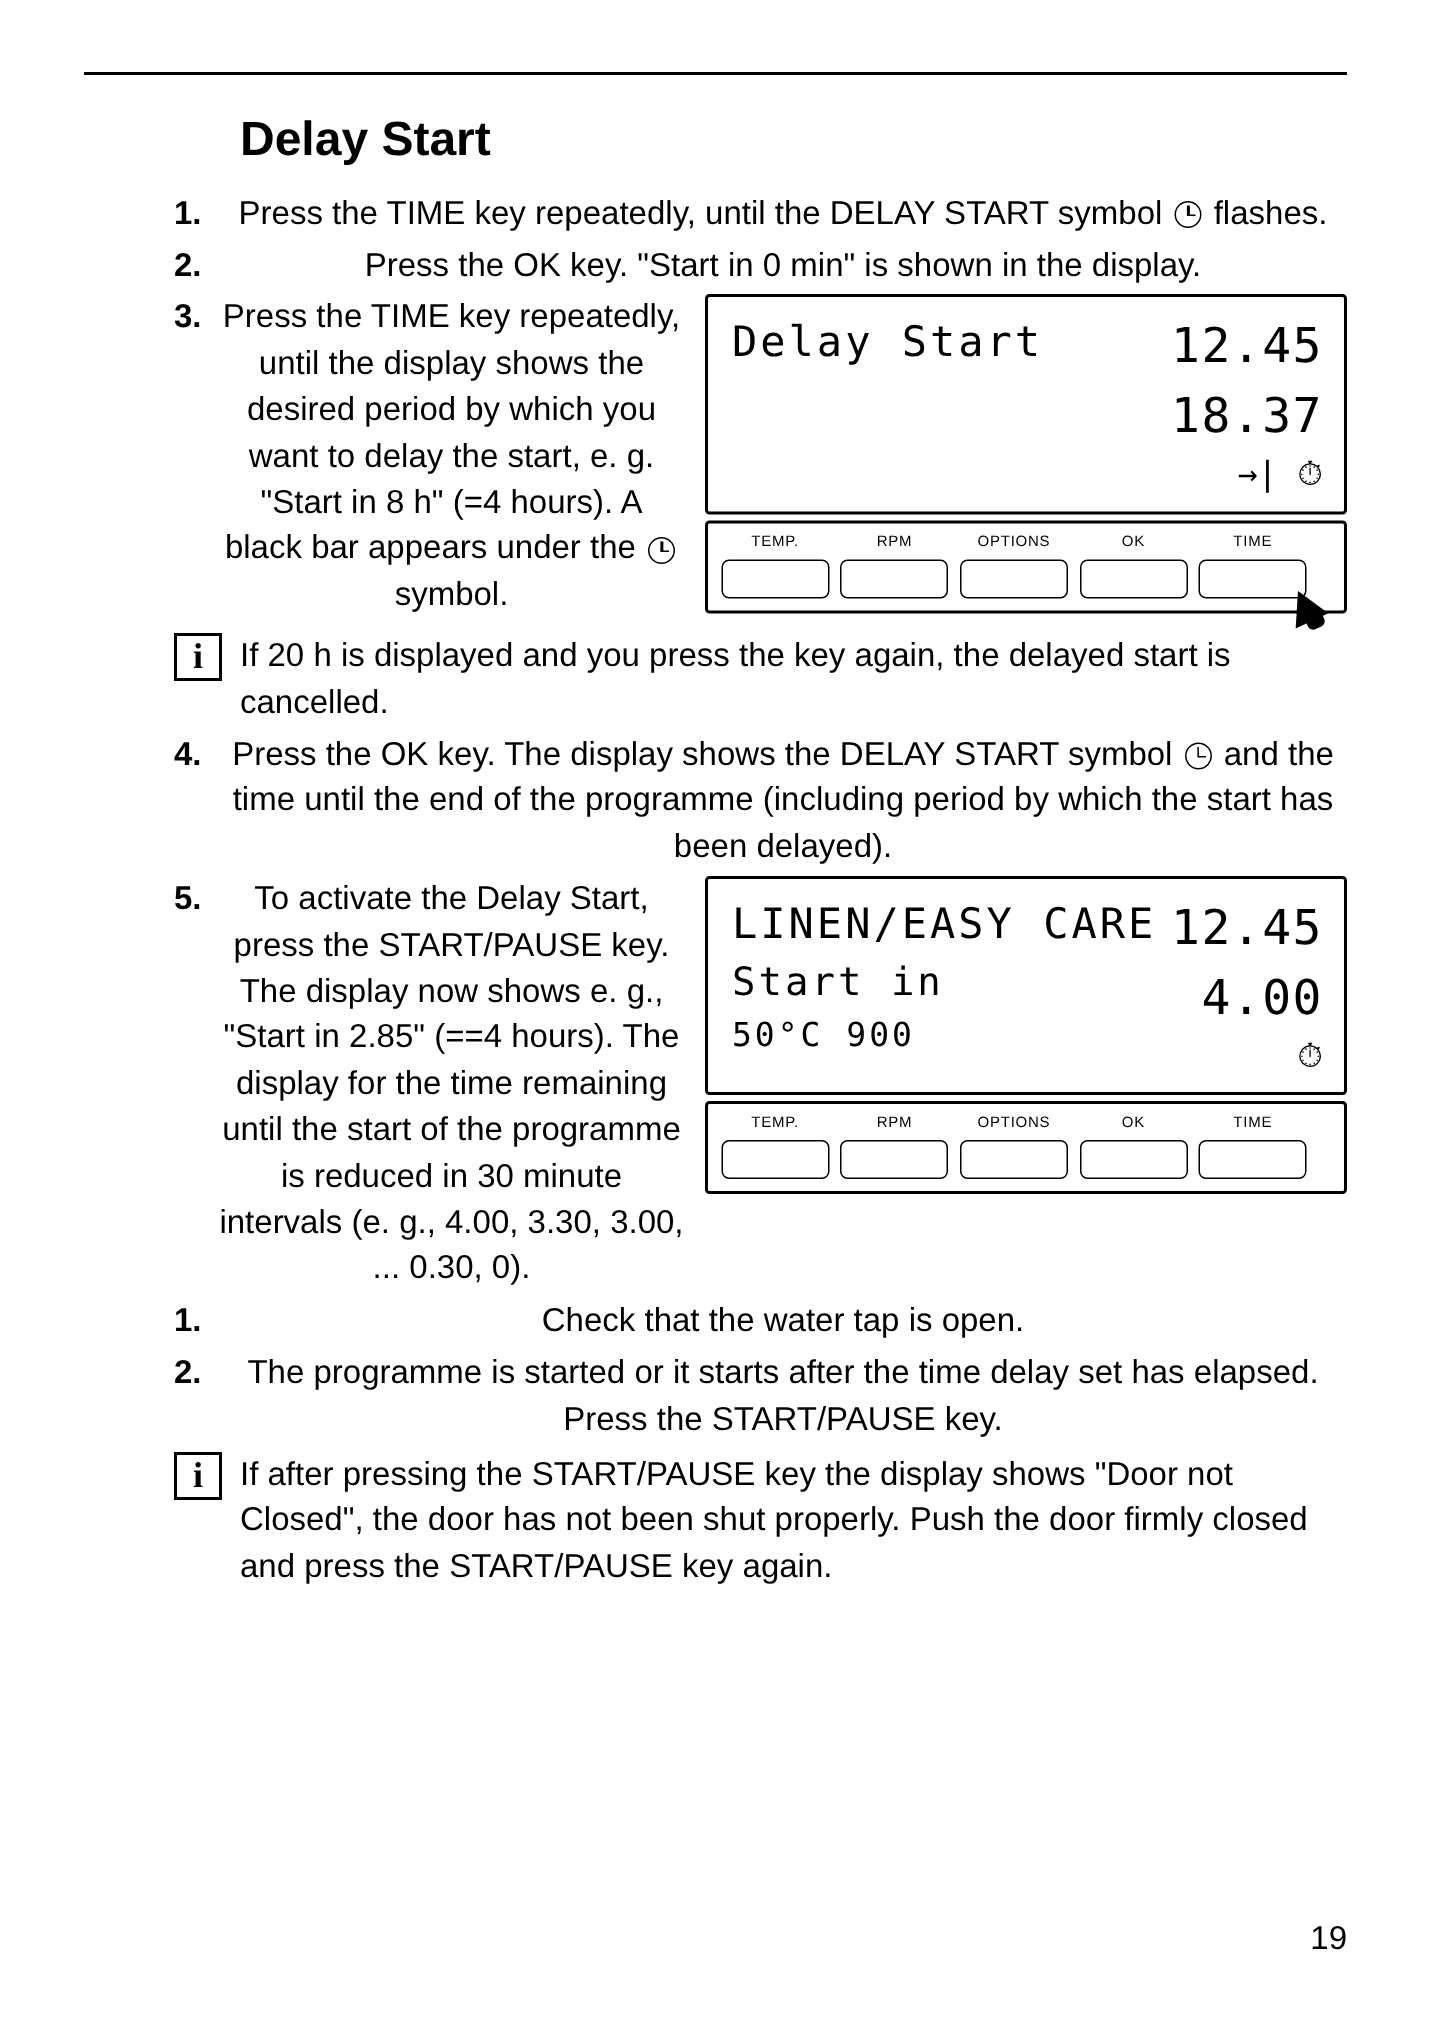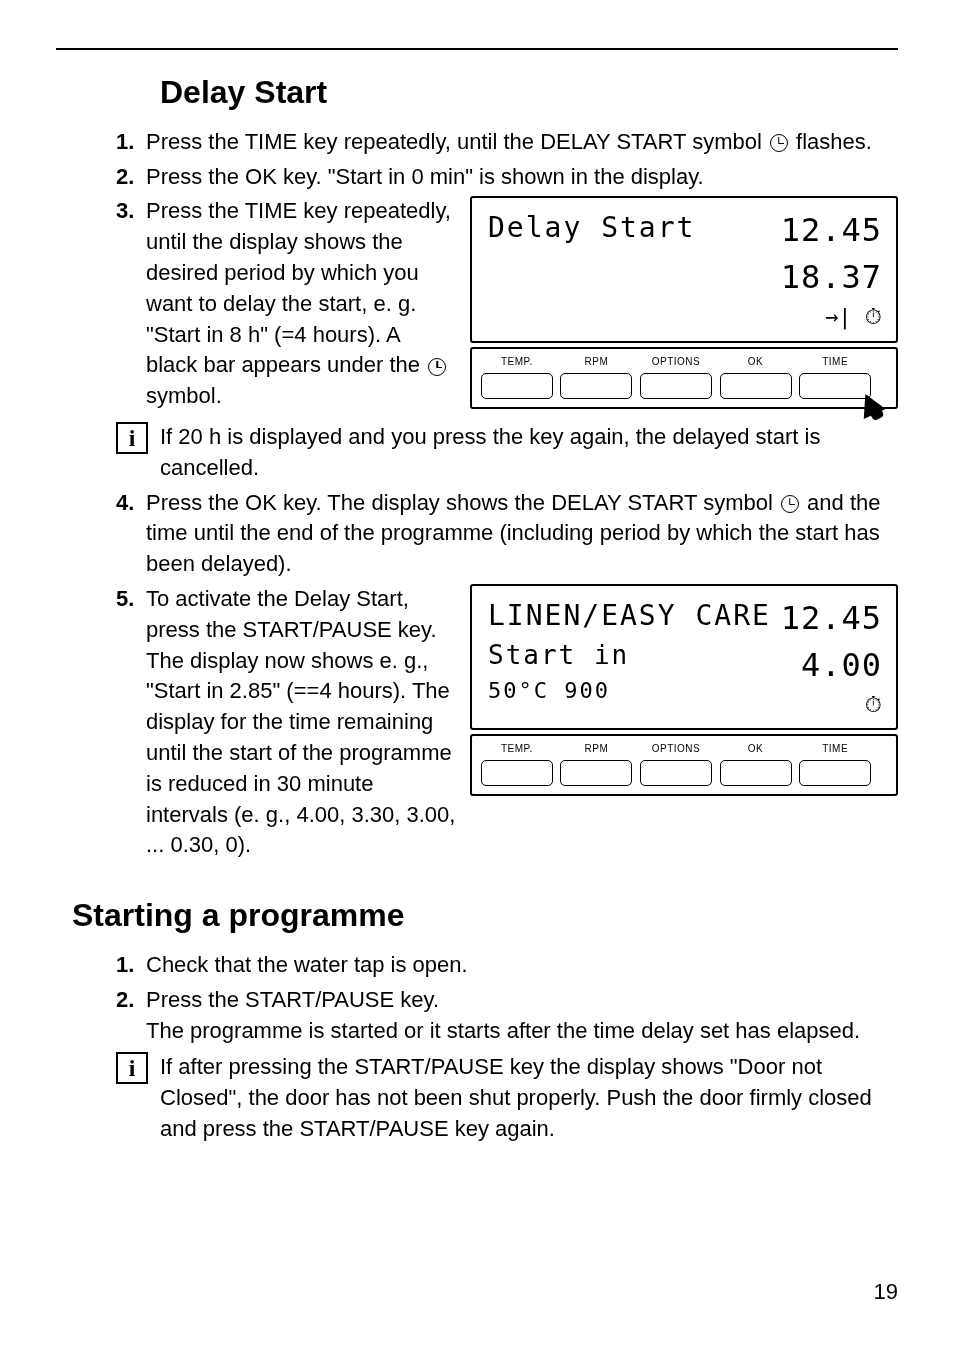--- a/index.html
+++ b/index.html
@@ -31,20 +31,21 @@
       display: flex;
       margin-left: 60px;
       margin-bottom: 4px;
     }
     .step-num {
       font-weight: bold;
       min-width: 30px;
     }
     .step-text {
       flex: 1;
+      text-align: center;
     }
     .inline-icon {
       display: inline-block;
       width: 18px;
       height: 18px;
       border: 1.5px solid #000;
       border-radius: 50%;
       position: relative;
       vertical-align: middle;
       margin: 0 2px;
@@ -286,32 +287,31 @@
             <div class="btn-key"></div>
           </div>
         <div class="btn-col">
             <div class="btn-label">TIME</div>
             <div class="btn-key"></div>
           </div>
       </div>
     </div>
   </div>
 
-  <h2 class="sub">Starting a programme</h2>
 
   <div class="step-row">
     <div class="step-num">1.</div>
     <div class="step-text">Check that the water tap is open.</div>
   </div>
 
   <div class="step-row">
     <div class="step-num">2.</div>
     <div class="step-text">
+      <div>The programme is started or it starts after the time delay set has elapsed.</div>
       <div>Press the START/PAUSE key.</div>
-      <div>The programme is started or it starts after the time delay set has elapsed.</div>
     </div>
   </div>
 
   <div style="position:relative; margin-top:6px;">
     <span class="info-icon">i</span>
     <div class="info-block">If after pressing the START/PAUSE key the display shows "Door not Closed", the door has not been shut properly. Push the door firmly closed and press the START/PAUSE key again.</div>
   </div>
 
 </div>
 

